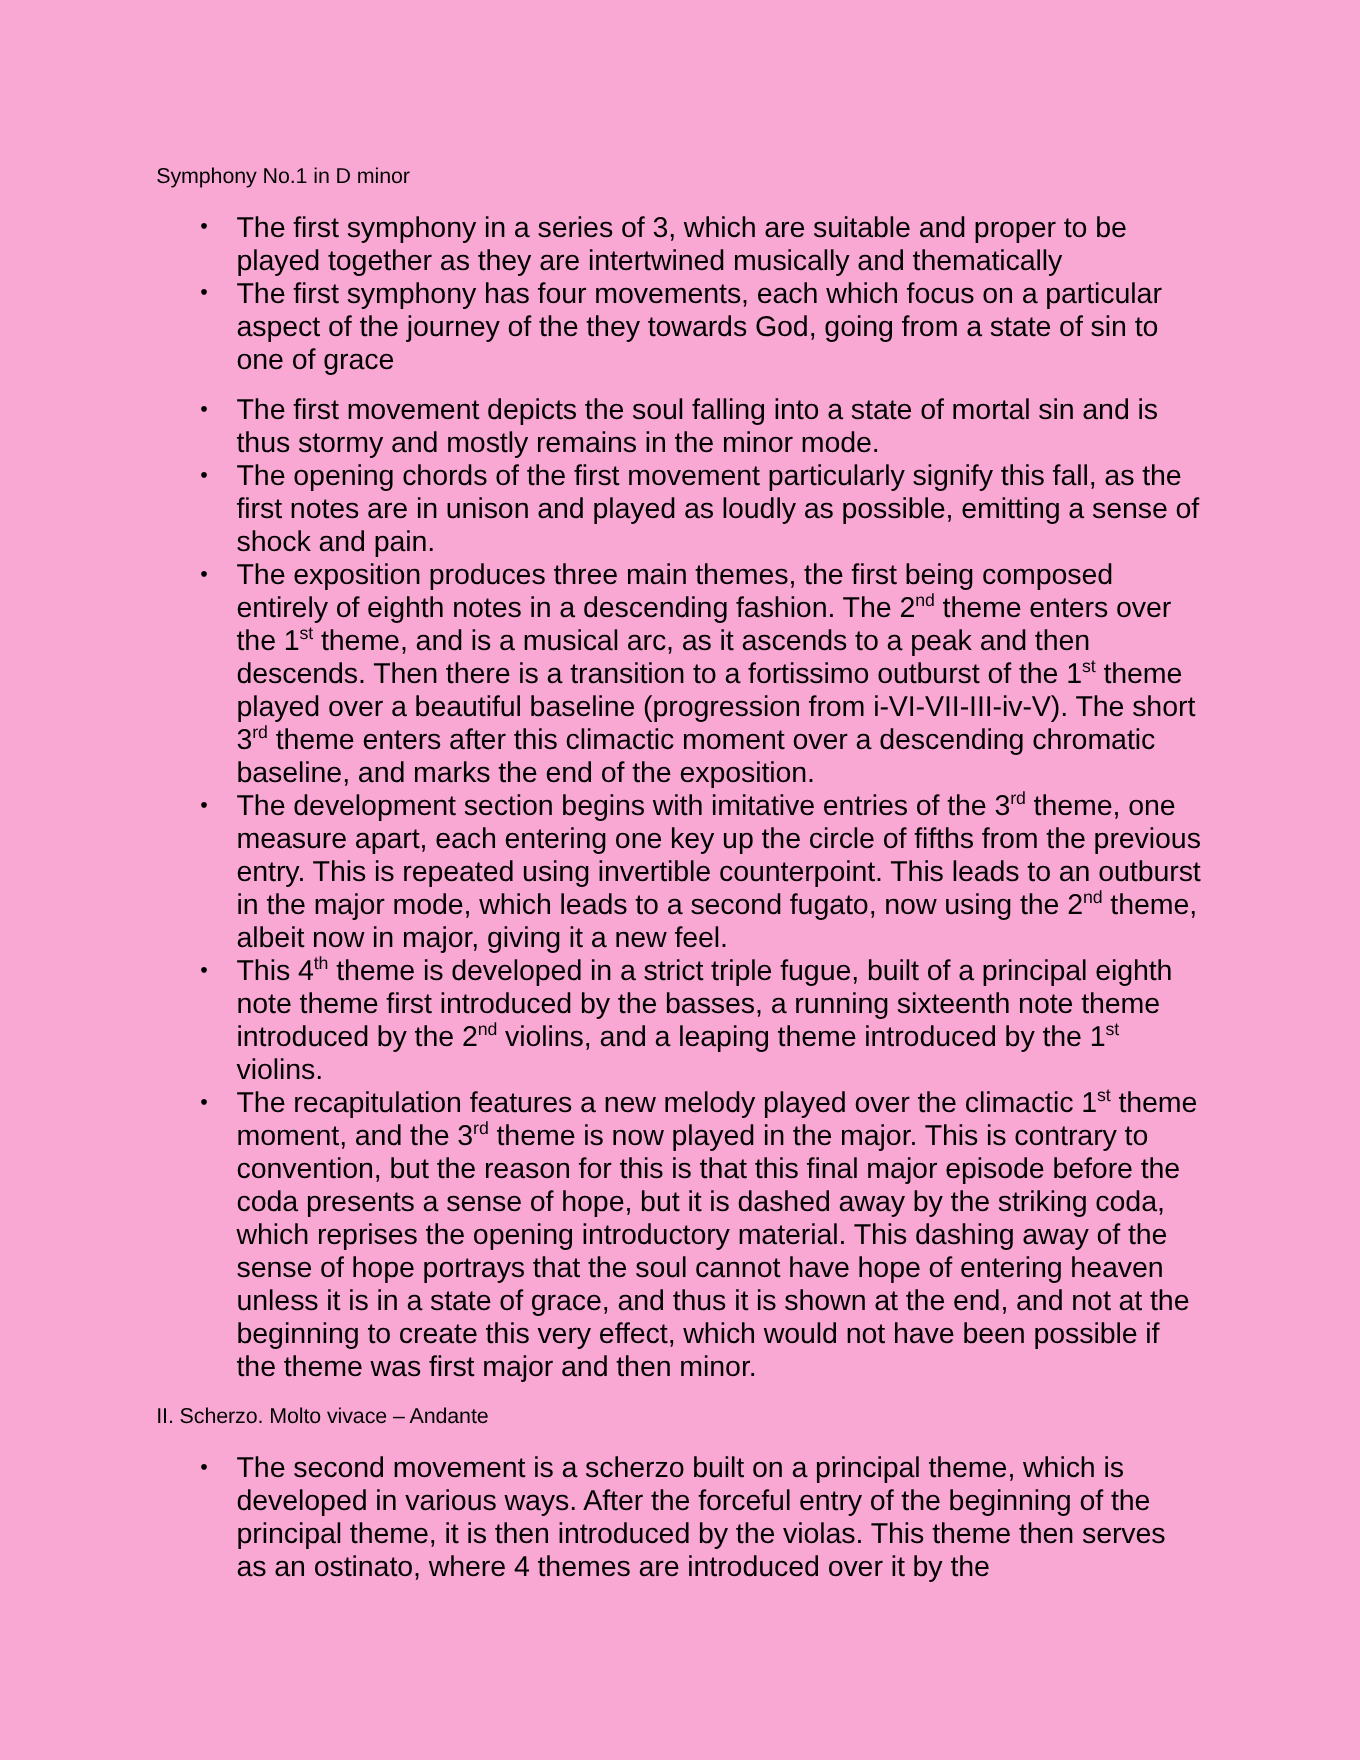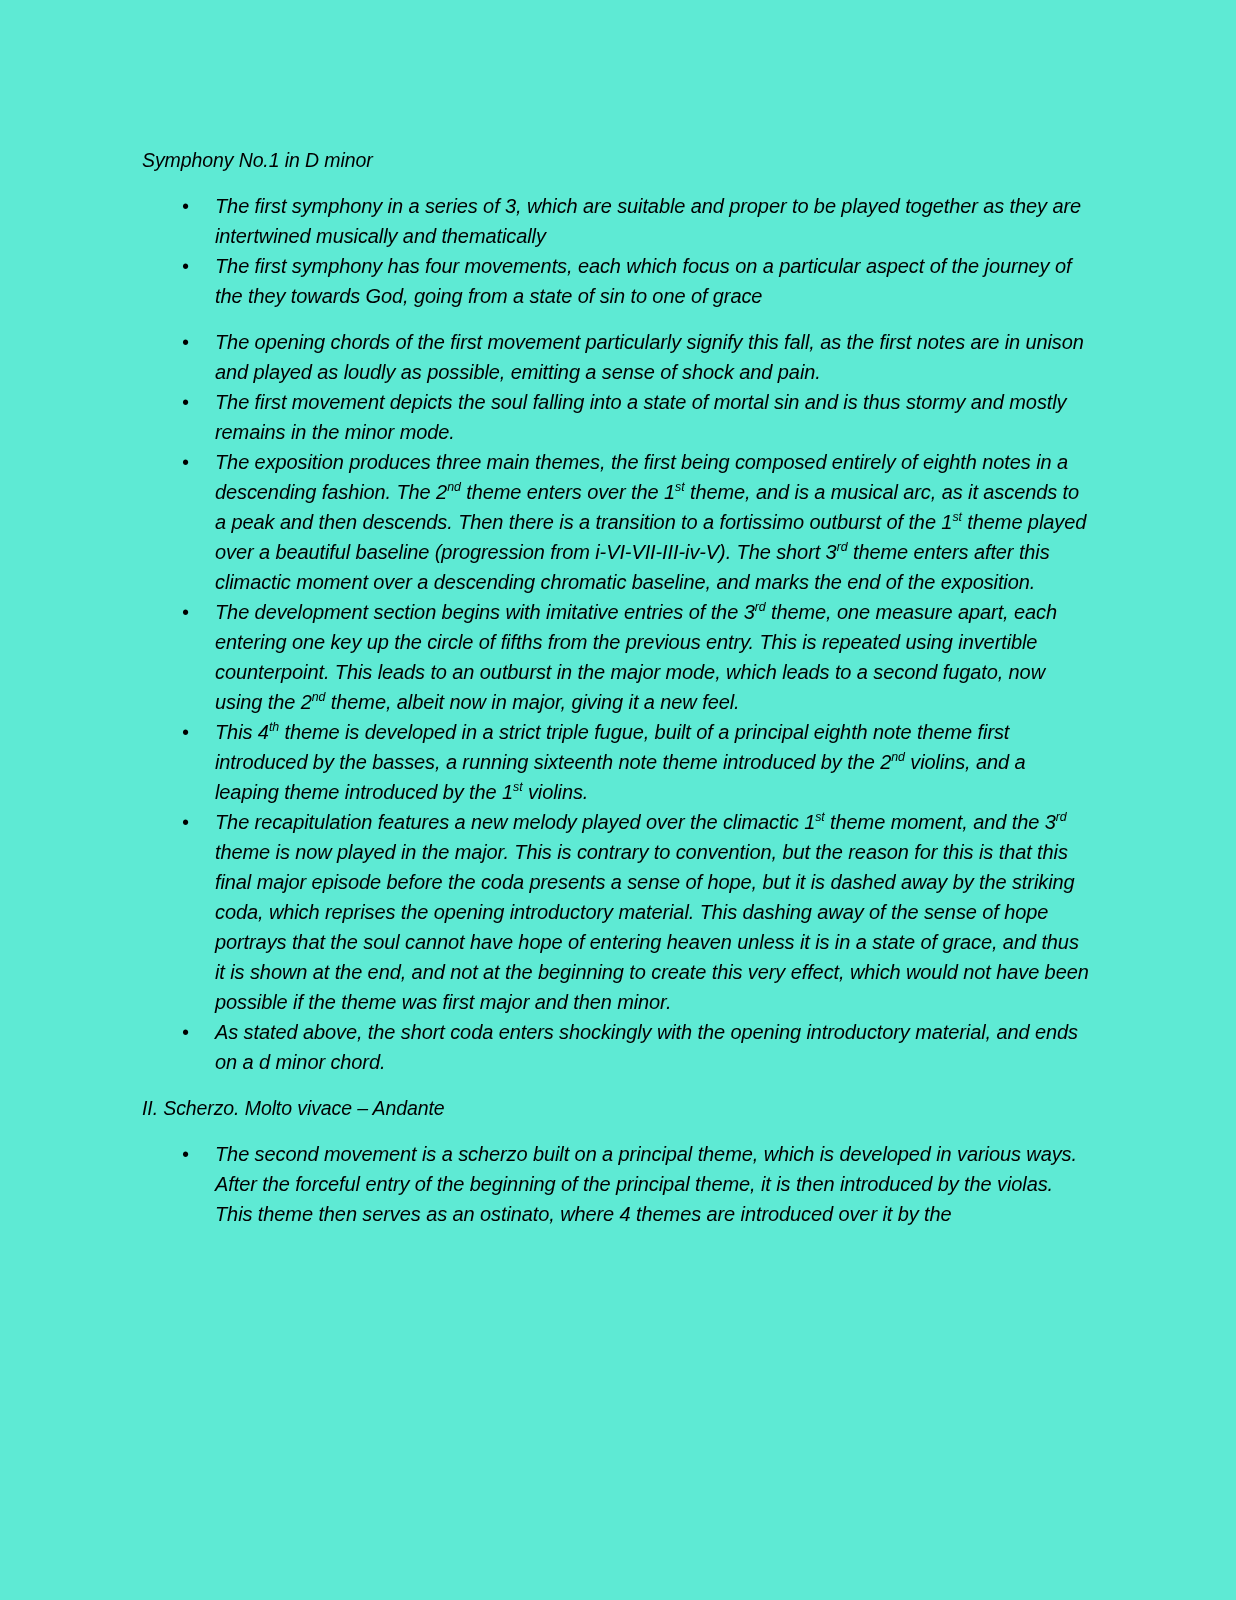--- a/index.html
+++ b/index.html
@@ -29,57 +29,56 @@
     letter-spacing: -0.1px;
   }
   ul.bullets {
     list-style: none;
     margin: 0 0 16px 0;
     padding: 0;
   }
   ul.bullets li {
     position: relative;
     padding-left: 73px;
-    font-size: 20px;
+    font-size: 26px;
     line-height: 30px;
     letter-spacing: -0.1px;
   }
   ul.bullets li::before {
     content: "\2022";
     position: absolute;
     left: 40px;
     top: 0;
     font-size: 19.5px;
     line-height: 30px;
   }
   sup {
     font-size: 0.62em;
     line-height: 0;
     vertical-align: super;
   }
 </style>
 </head>
 <body>
 
-<div class="page" style="background: #5eead4; color: rgb(0, 0, 0); font-style: italic;">
+<div class="page" style="background: #f9a8d4; color: rgb(0, 0, 0);">
   <div class="content">
     <p class="para">Symphony No.1 in D minor</p>
     <ul class="bullets">
         <li>The first symphony in a series of 3, which are suitable and proper to be played together as they are intertwined musically and thematically</li>
         <li>The first symphony has four movements, each which focus on a particular aspect of the journey of the they towards God, going from a state of sin to one of grace</li>
       </ul>
     <div id="sections">
         <ul class="bullets">
+          <li>The first movement depicts the soul falling into a state of mortal sin and is thus stormy and mostly remains in the minor mode.</li>
           <li>The opening chords of the first movement particularly signify this fall, as the first notes are in unison and played as loudly as possible, emitting a sense of shock and pain.</li>
-          <li>The first movement depicts the soul falling into a state of mortal sin and is thus stormy and mostly remains in the minor mode.</li>
           <li>The exposition produces three main themes, the first being composed entirely of eighth notes in a descending fashion. The 2<sup>nd</sup> theme enters over the 1<sup>st</sup> theme, and is a musical arc, as it ascends to a peak and then descends. Then there is a transition to a fortissimo outburst of the 1<sup>st</sup> theme played over a beautiful baseline (progression from i-VI-VII-III-iv-V). The short 3<sup>rd</sup> theme enters after this climactic moment over a descending chromatic baseline, and marks the end of the exposition.</li>
           <li>The development section begins with imitative entries of the 3<sup>rd</sup> theme, one measure apart, each entering one key up the circle of fifths from the previous entry. This is repeated using invertible counterpoint. This leads to an outburst in the major mode, which leads to a second fugato, now using the 2<sup>nd</sup> theme, albeit now in major, giving it a new feel.</li>
           <li>This 4<sup>th</sup> theme is developed in a strict triple fugue, built of a principal eighth note theme first introduced by the basses, a running sixteenth note theme introduced by the 2<sup>nd</sup> violins, and a leaping theme introduced by the 1<sup>st</sup> violins.</li>
           <li>The recapitulation features a new melody played over the climactic 1<sup>st</sup> theme moment, and the 3<sup>rd</sup> theme is now played in the major. This is contrary to convention, but the reason for this is that this final major episode before the coda presents a sense of hope, but it is dashed away by the striking coda, which reprises the opening introductory material. This dashing away of the sense of hope portrays that the soul cannot have hope of entering heaven unless it is in a state of grace, and thus it is shown at the end, and not at the beginning to create this very effect, which would not have been possible if the theme was first major and then minor.</li>
-          <li>As stated above, the short coda enters shockingly with the opening introductory material, and ends on a d minor chord.</li>
         </ul>
         <p class="para">II. Scherzo. Molto vivace – Andante</p>
         <ul class="bullets">
           <li>The second movement is a scherzo built on a principal theme, which is developed in various ways. After the forceful entry of the beginning of the principal theme, it is then introduced by the violas. This theme then serves as an ostinato, where 4 themes are introduced over it by the</li>
         </ul>
       </div>
   </div>
 </div>
 
 </body></html>

